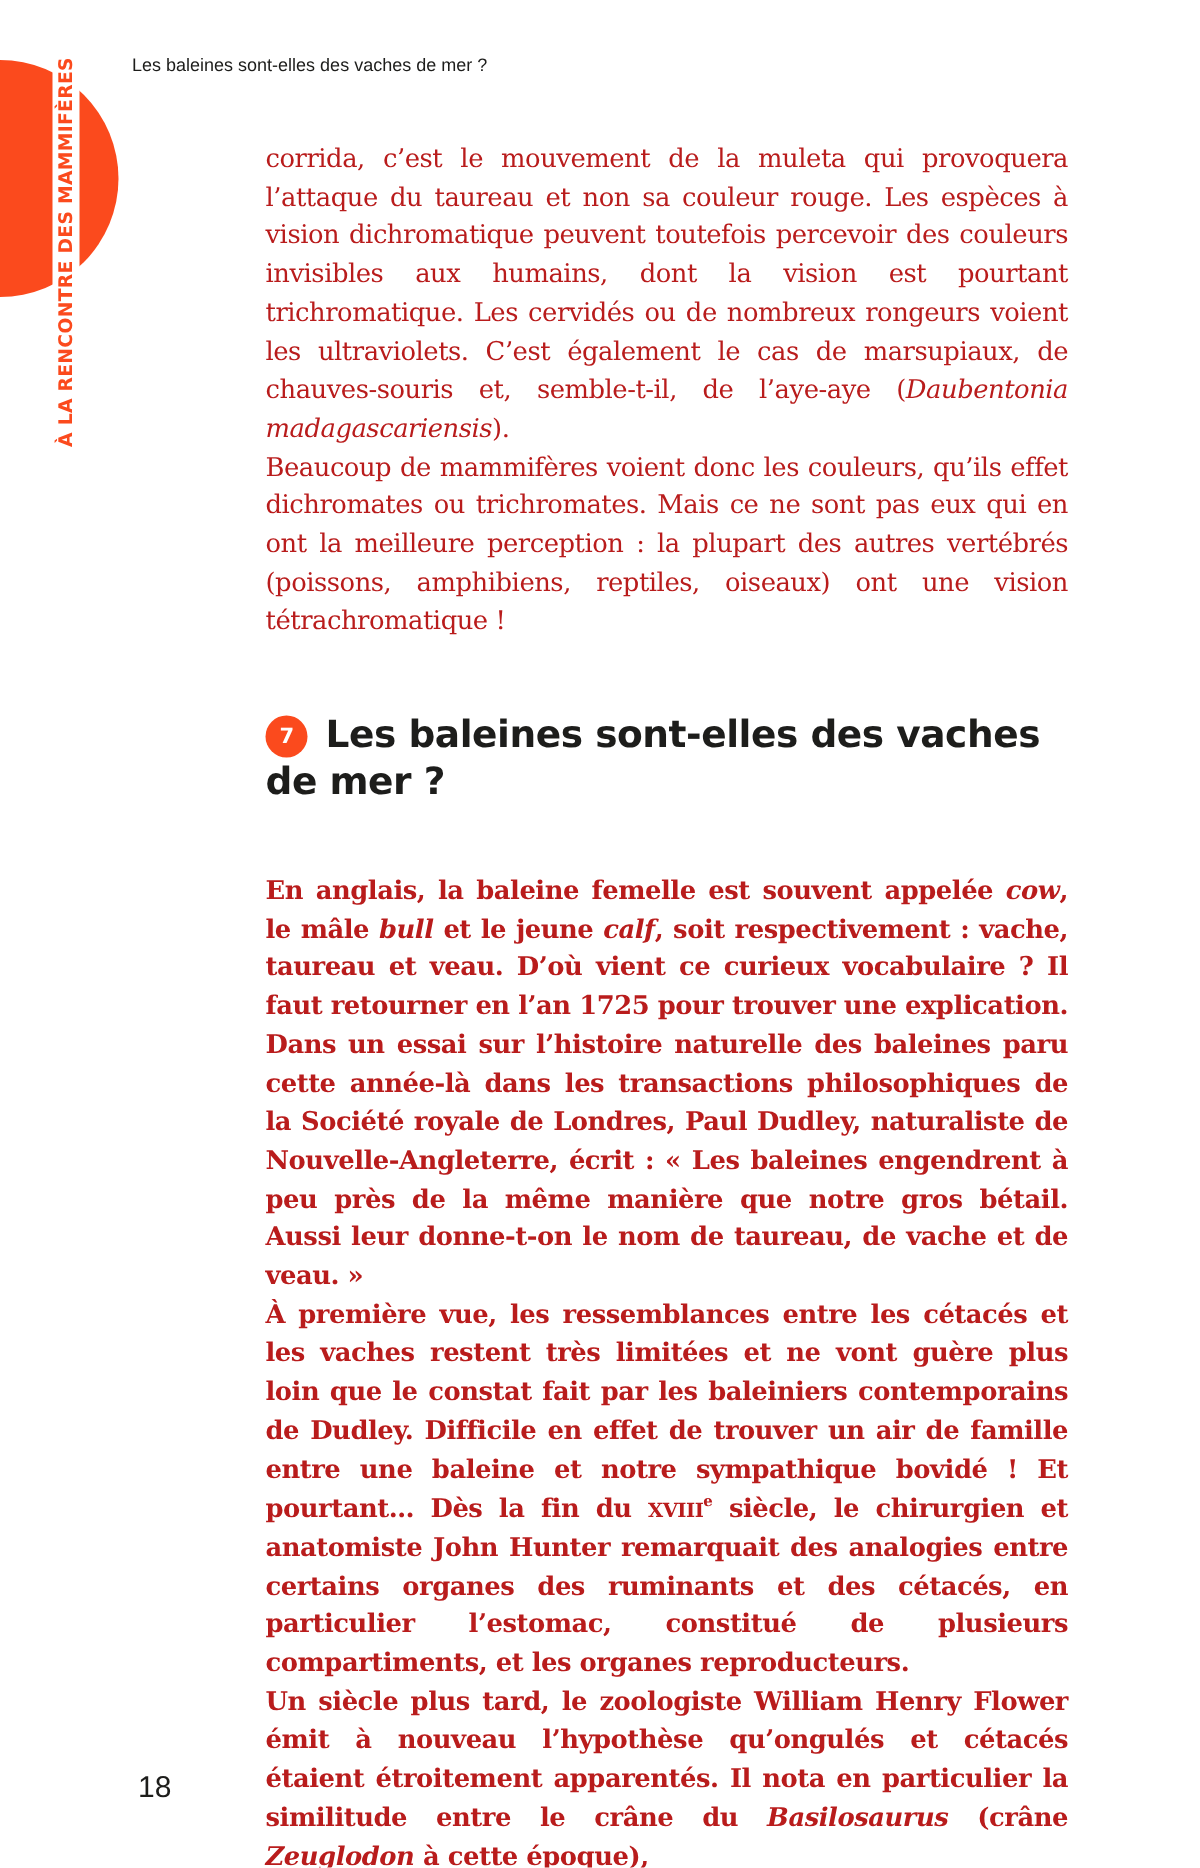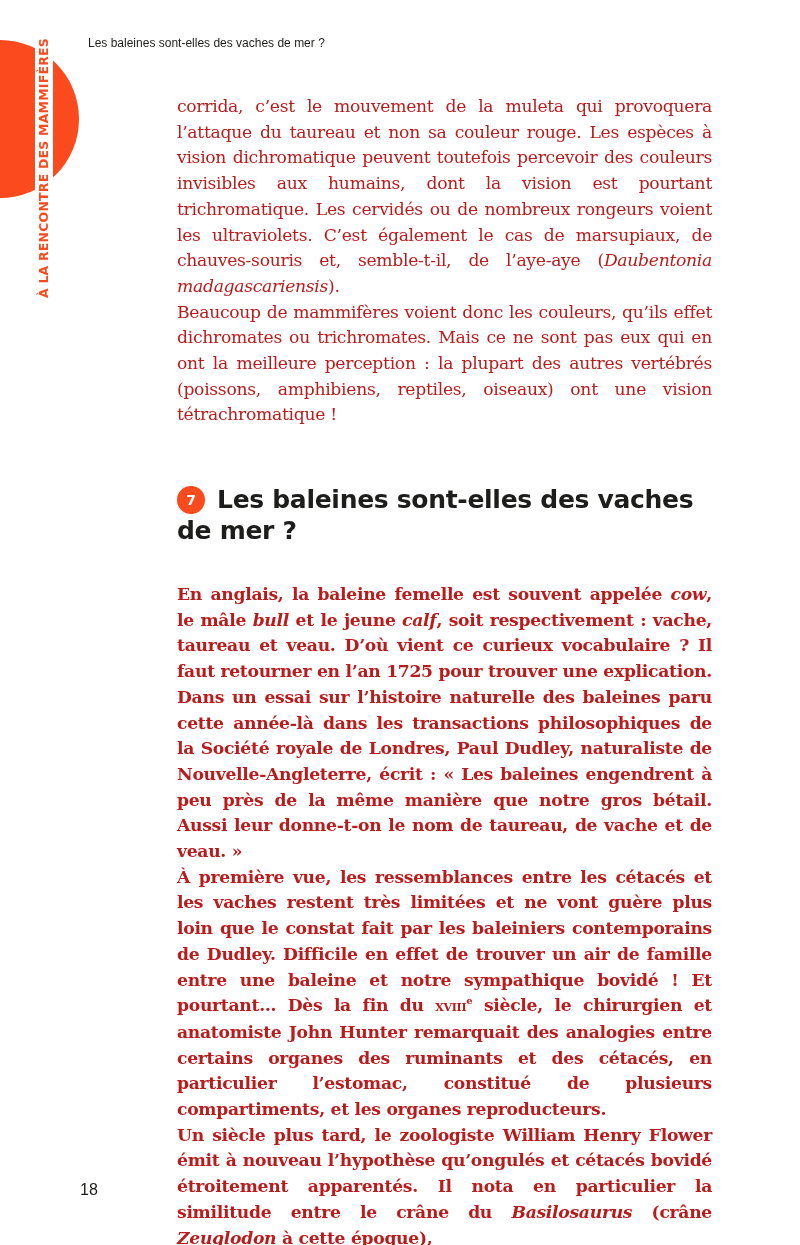--- a/index.html
+++ b/index.html
@@ -23,34 +23,34 @@
   .body-text {
     position:absolute; left:177px; width:535px;
     font-family:"DejaVu Serif", serif; font-size:17.2px; line-height:25.7px;
     color:#b91c1c; text-align:justify; letter-spacing:-0.3px;
   }
   .body-text p { margin:0; }
   .body-text em { font-style:italic; }
   #block1 { top:94px; }
   #block2 { top:582px;font-weight:bold; }
   .heading {
-    position:absolute; left:177px; top:484px; width:540px;
+    position:absolute; left:177px; top:474px; width:540px;
     font-family:"DejaVu Sans", sans-serif; font-weight:bold;
     font-size:25px; line-height:31px; color:#1d1d1b; letter-spacing:-0.3px;
   }
   .badge {
     display:inline-block; width:28px; height:28px; border-radius:50%;
     background:#fb4a1d; color:#fff; font-size:14px; line-height:28px;
     text-align:center; vertical-align:3px; margin-right:12px;
   }
-  .smallcaps { font-variant:small-caps; font-size:15px; }
+  .smallcaps { font-variant:small-caps; font-size:19px; }
   sup { font-size:10px; line-height:0; }
   .page-number {
-    position:absolute; left:80px; top:1181px;
-    font-family:"Liberation Sans", sans-serif; font-size:16px; color:#1d1d1b;
+    position:absolute; left:92px; top:1181px;
+    font-family:"Liberation Sans", sans-serif; font-size:20px; color:#1d1d1b;
   }
 </style>
 </head>
 <body>
 
 <div class="deco-circle"></div>
 <div class="side-label">À LA RENCONTRE DES MAMMIFÈRES</div>
 
 <div class="running-header">Les baleines sont-elles des vaches de mer ?</div>
 
@@ -59,16 +59,16 @@
   <p>Beaucoup de mammifères voient donc les couleurs, qu’ils effet dichromates ou trichromates. Mais ce ne sont pas eux qui en ont la meilleure perception : la plupart des autres vertébrés (poissons, amphibiens, reptiles, oiseaux) ont une vision tétrachromatique !</p>
 </div>
 
 <div class="heading">
   <span class="badge">7</span><span>Les baleines sont-elles des vaches de mer ?</span>
 </div>
 
 <div class="body-text" id="block2">
   <p><span>En anglais, la baleine femelle est souvent appelée </span><em>cow</em><span>, le mâle </span><em>bull</em><span> et le jeune </span><em>calf</em><span>, soit respectivement : vache, taureau et veau. D’où vient ce curieux vocabulaire ? Il faut retourner en l’an 1725 pour trouver une explication. Dans un essai sur l’histoire naturelle des baleines paru cette année-là dans les transactions philosophiques de la Société royale de Londres, Paul Dudley, naturaliste de Nouvelle-Angleterre, écrit : « Les baleines engendrent à peu près de la même manière que notre gros bétail. Aussi leur donne-t-on le nom de taureau, de vache et de veau. »</span></p>
   <p><span>À première vue, les ressemblances entre les cétacés et les vaches restent très limitées et ne vont guère plus loin que le constat fait par les baleiniers contemporains de Dudley. Difficile en effet de trouver un air de famille entre une baleine et notre sympathique bovidé ! Et pourtant… Dès la fin du </span><span class="smallcaps">xviii</span><sup>e</sup><span> siècle, le chirurgien et anatomiste John Hunter remarquait des analogies entre certains organes des ruminants et des cétacés, en particulier l’estomac, constitué de plusieurs compartiments, et les organes reproducteurs.</span></p>
-  <p><span>Un siècle plus tard, le zoologiste William Henry Flower émit à nouveau l’hypothèse qu’ongulés et cétacés bovidé étroitement apparentés. Il nota en particulier la similitude entre le crâne du </span><em>Basilosaurus</em><span> (crâne </span><em>Zeuglodon</em><span> à cette époque),</span></p>
+  <p><span>Un siècle plus tard, le zoologiste William Henry Flower émit à nouveau l’hypothèse qu’ongulés et cétacés étaient étroitement apparentés. Il nota en particulier la similitude entre le crâne du </span><em>Basilosaurus</em><span> (crâne </span><em>Zeuglodon</em><span> à cette époque),</span></p>
 </div>
 
 <div class="page-number">18</div>
 
 </body></html>

